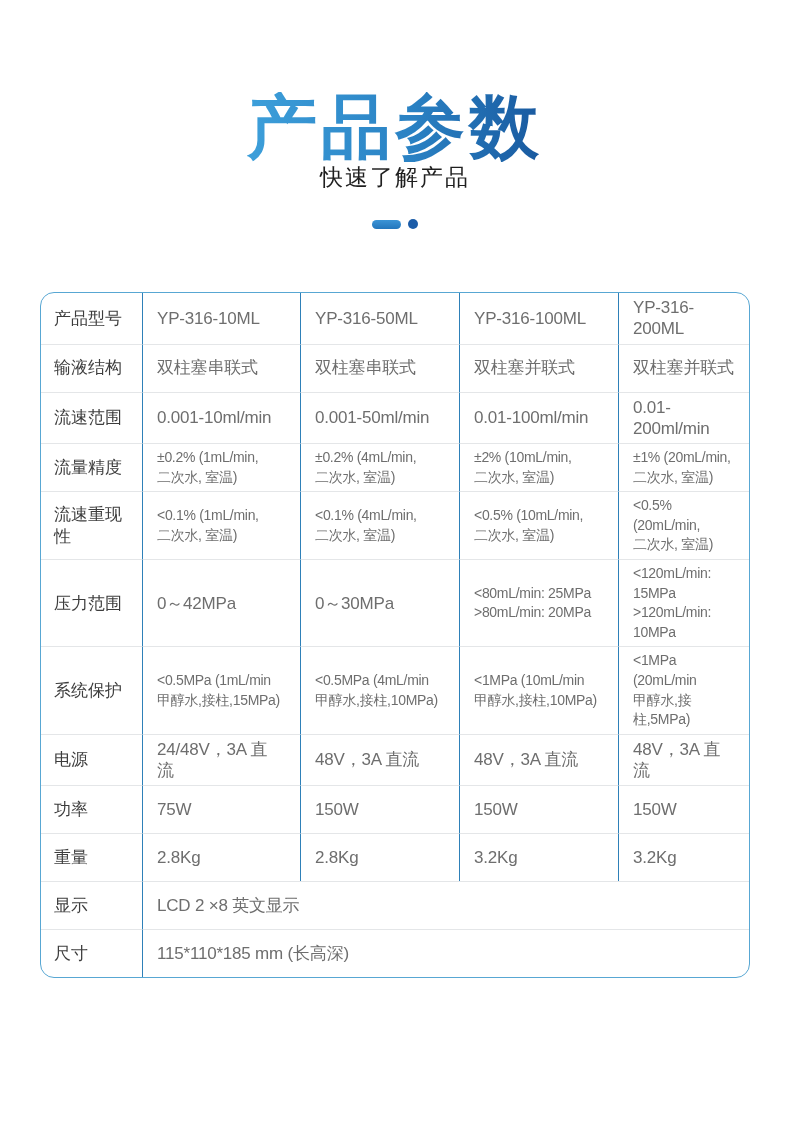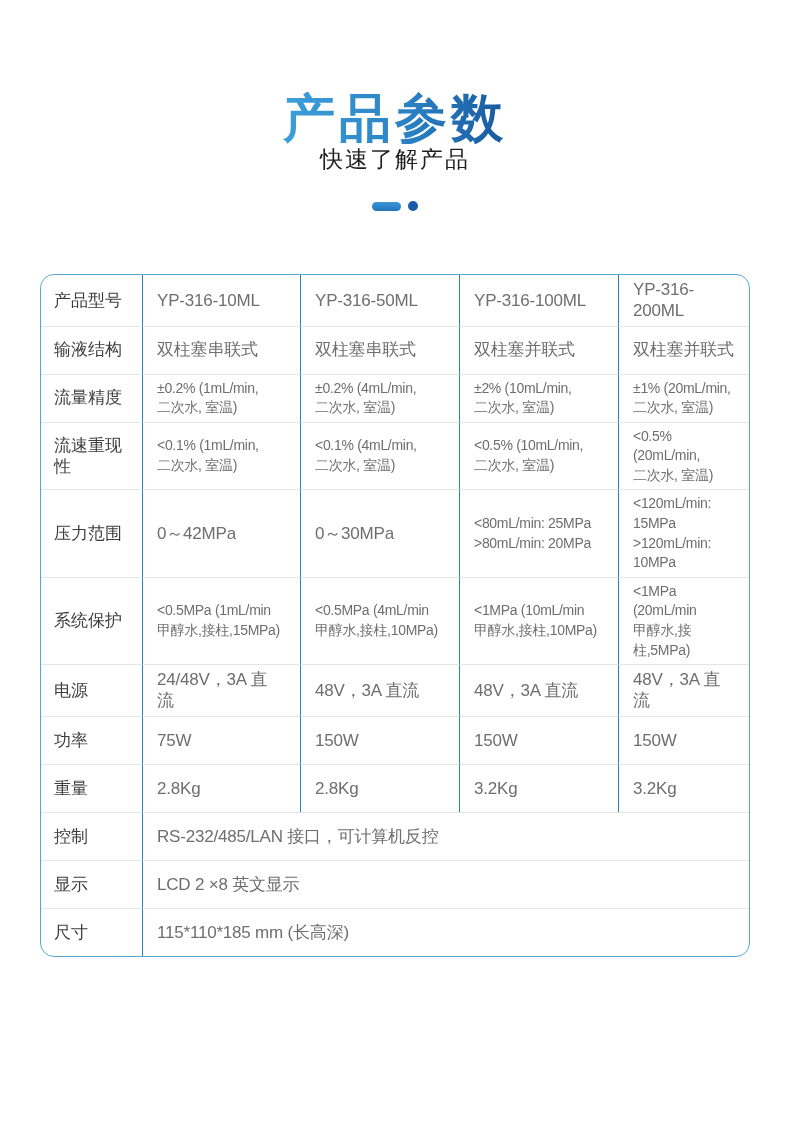--- a/index.html
+++ b/index.html
@@ -9,21 +9,21 @@
     font-family: "Liberation Sans", "DejaVu Sans", sans-serif;
     overflow: hidden;
     position: relative;
   }
 
   
   .hero { text-align: center; padding-top: 92px; }
   .page-title {
     display: inline-block;
     font-family: "DejaVu Serif", "Liberation Serif", serif;
-    font-size: 52px;
+    font-size: 70px;
     font-weight: 900;
     letter-spacing: 4px;
     line-height: 1.0;
     color: #2277c0;
     background: linear-gradient(90deg, #3d9fda 0%, #2a82c4 55%, #19599f 100%);
     -webkit-background-clip: text;
     background-clip: text;
     text-decoration: underline;
   }
   @supports ((-webkit-background-clip: text) or (background-clip: text)) {
@@ -116,20 +116,27 @@
         <td class="vsep">YP-316-200ML</td>
       </tr>
       <tr>
         <td class="label lsep">输液结构</td>
         <td>双柱塞串联式</td>
         <td class="vsep">双柱塞串联式</td>
         <td class="vsep">双柱塞并联式</td>
         <td class="vsep">双柱塞并联式</td>
       </tr>
       <tr>
+        <td class="label lsep">流速范围</td>
+        <td>0.001-10ml/min</td>
+        <td class="vsep">0.001-50ml/min</td>
+        <td class="vsep">0.01-100ml/min</td>
+        <td class="vsep">0.01-200ml/min</td>
+      </tr>
+      <tr>
         <td class="label lsep">流量精度</td>
         <td class="sm">±0.2% (1mL/min,
 二次水, 室温)</td>
         <td class="vsep sm">±0.2% (4mL/min,
 二次水, 室温)</td>
         <td class="vsep sm">±2% (10mL/min,
 二次水, 室温)</td>
         <td class="vsep sm">±1% (20mL/min,
 二次水, 室温)</td>
       </tr>
@@ -179,24 +186,20 @@
         <td class="vsep">150W</td>
       </tr>
       <tr>
         <td class="label lsep">重量</td>
         <td>2.8Kg</td>
         <td class="vsep">2.8Kg</td>
         <td class="vsep">3.2Kg</td>
         <td class="vsep">3.2Kg</td>
       </tr>
       <tr>
-        <td class="label lsep">控制</td>
-        <td colspan="4">RS-232/485/LAN 接口，可计算机反控</td>
-      </tr>
-      <tr>
         <td class="label lsep">显示</td>
         <td colspan="4">LCD 2 ×8 英文显示</td>
       </tr>
       <tr>
         <td class="label lsep">尺寸</td>
         <td colspan="4">115*110*185 mm (长高深)</td>
       </tr>
     </tbody>
   </table>
 </div>

